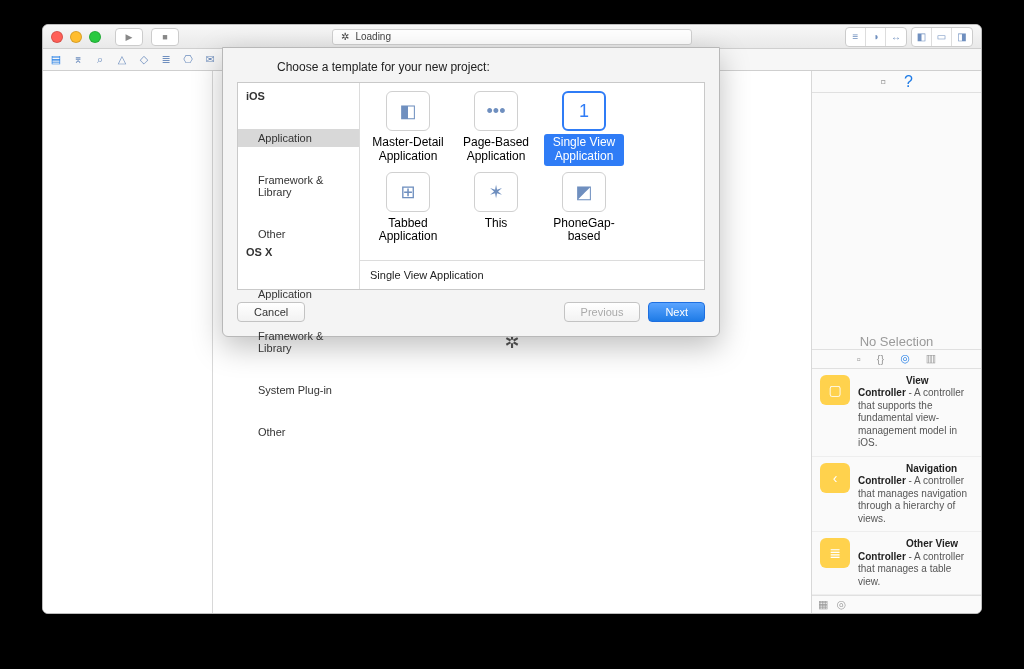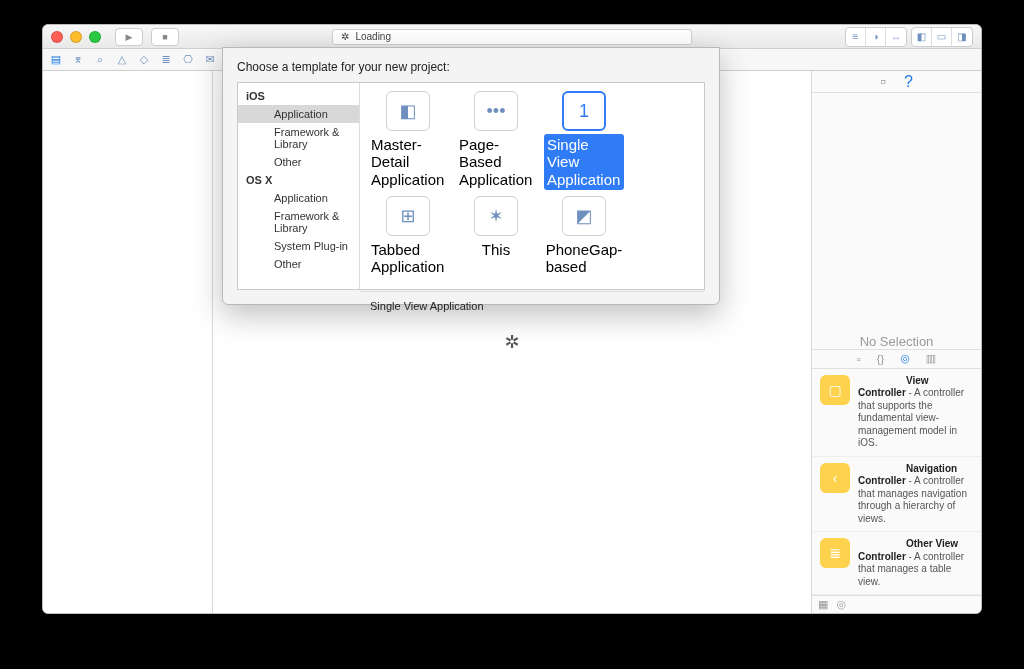--- a/index.html
+++ b/index.html
@@ -33,31 +33,31 @@
   .lib-tabs .act{color:#1e7be6}
   .lib { overflow:auto; }
   .lib-item { display:flex; gap:8px; padding:6px 8px; border-bottom:1px solid #eee; align-items:flex-start;}
   .lib-icon { width:30px; height:30px; border-radius:6px; background:#ffd24d; display:flex; align-items:center; justify-content:center; font-size:14px; color:#fff; flex:none;}
   .lib-text { font-size:10px; line-height:1.25; color:#555;}
   .lib-text b { color:#222;margin-left:48px; }
   .lib-footer { height:18px; border-top:1px solid #e0e0e0; display:flex; align-items:center; padding:0 6px; gap:8px; color:#999; font-size:11px;}
   .spinner-center{font-size:18px;color:#555;}
   
   .sheet { position:absolute; left:222px; top:47px; width:498px; background:#f4f4f4; border:1px solid #b8b8b8; border-radius:0 0 6px 6px; box-shadow:0 10px 30px rgba(0,0,0,.25); display:flex; flex-direction:column; padding:12px 14px 14px 14px; }
-  .sheet-title { font-size:12px; color:#222; margin-bottom:8px; }
+  .sheet-title { font-size:12px; color:#222; margin-bottom:8px;margin-left:40px; }
   .sheet-body { display:flex; border:1px solid #c9c9c9; background:#fff; height:208px; }
   .cat-col { width:122px; border-right:1px solid #dcdcdc; font-size:11px; padding-top:4px;}
   .cat-head { font-weight:600; padding:3px 8px; color:#333; font-size:11px;}
-  .cat-item { padding:3px 8px 3px 36px; color:#333; cursor:default;}
+  .cat-item { padding:3px 8px 3px 20px; color:#333; cursor:default;margin-top:24px;}
   .cat-item.sel { background:#d8d8d8; }
   .tmpl-col { flex:1; display:flex; flex-direction:column; }
   .tmpl-grid { flex:1; display:flex; flex-wrap:wrap; padding:8px 4px; align-content:flex-start; }
   .tmpl { width:80px; display:flex; flex-direction:column; align-items:center; margin:0 4px 6px 4px; }
   .tmpl-ic { width:44px; height:40px; border:1px solid #d0d0d0; border-radius:6px; background:#fff; display:flex; align-items:center; justify-content:center; font-size:18px; margin-bottom:3px;}
-  .tmpl-lbl { font-size:15px; text-align:left; line-height:1.15; padding:2px 3px; border-radius:3px;}
+  .tmpl-lbl { font-size:12px; text-align:center; line-height:1.15; padding:2px 3px; border-radius:3px;}
   .tmpl.sel .tmpl-ic{ border:2px solid #2f7cf6; }
   .tmpl.sel .tmpl-lbl{ background:#2f7cf6; color:#fff; }
   .tmpl-desc { border-top:1px solid #dcdcdc; padding:8px 10px 10px 10px; }
   .tmpl-desc h4{ font-size:11px; font-weight:400; color:#222; margin-bottom:4px;}
   .tmpl-desc p{ font-size:10px; color:#555; line-height:1.35;}
   .sheet-buttons { display:flex; margin-top:12px; align-items:center;}
   .btn { height:20px; padding:0 16px; font-size:11px; border:1px solid #c3c3c3; border-radius:4px; background:linear-gradient(#fff,#f2f2f2); color:#333; display:flex; align-items:center;}
   .btn.disabled{ color:#aaa; }
   .btn.primary{ background:linear-gradient(#5aa4ff,#1e7be6); color:#fff; border-color:#1e6fe0;}
   .sheet-buttons .spacer{flex:1}
@@ -191,13 +191,20 @@
           <div class="tmpl">
             <div class="tmpl-ic" style="color:#6f8fbf">◩</div>
   <div class="tmpl-lbl">PhoneGap-based</div>
           </div>
         </div>
       <div class="tmpl-desc">
         <h4>Single View Application</h4>
       </div>
     </div>
   </div>
+  <div class="sheet-buttons">
+    <div class="btn">Cancel</div>
+    <div class="spacer"></div>
+    <div class="btn disabled">Previous</div>
+    <div style="width:8px"></div>
+    <div class="btn primary">Next</div>
+  </div>
 </div>
 
 </body></html>

